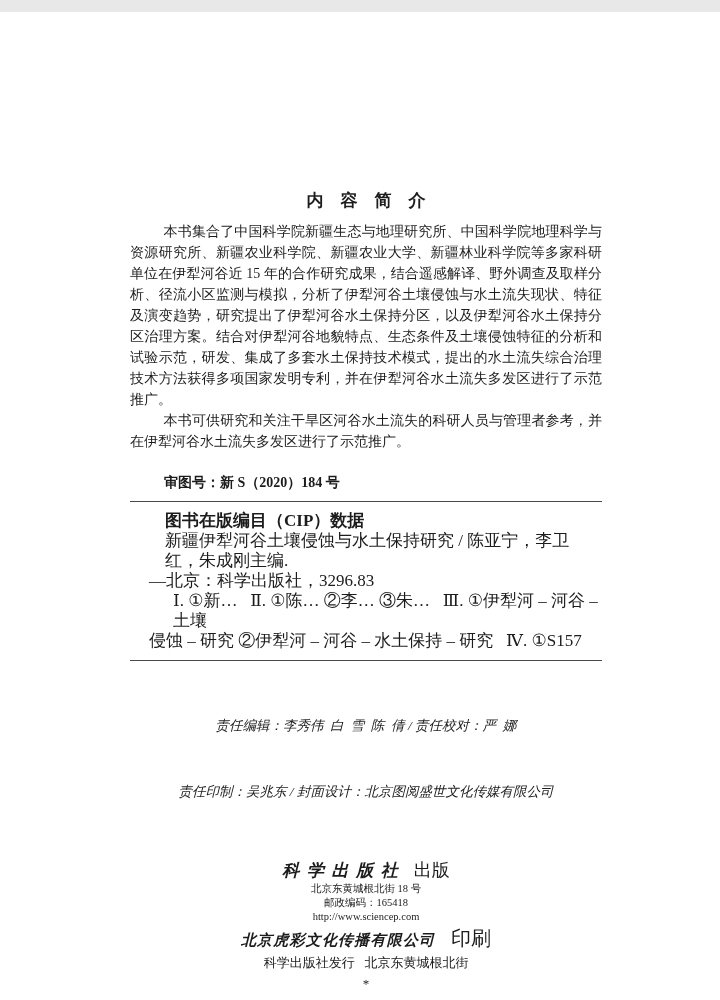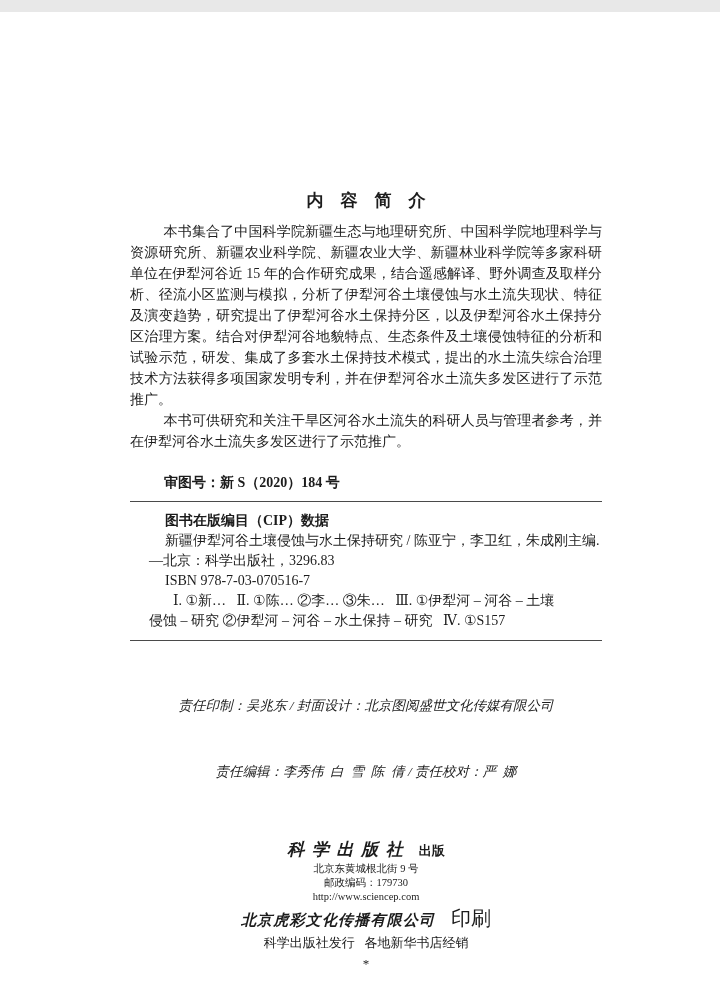--- a/index.html
+++ b/index.html
@@ -45,21 +45,21 @@
     font-weight: 700;
   }
   .rule {
     border: none;
     border-top: 1px solid #4a4a4a;
     margin: 9px 0 0 0;
   }
   .cip {
     margin-top: 9px;
     padding-left: 19px;
-    font-size: 14px;
+    font-size: 17px;
     line-height: 20px;
   }
   .cip-heading {
     font-weight: 700;
     padding-left: 16px;
   }
   .ind0 { padding-left: 0; }
   .ind1 { padding-left: 16px; }
   .ind2 { padding-left: 24px; }
   .prewrap { white-space: pre-wrap; }
@@ -76,24 +76,24 @@
     text-align: center;
   }
   .pub-name-line { font-size: 17px; line-height: 22px; }
   .pub-name {
     font-weight: 700;
     letter-spacing: 0.45em;
     font-style: italic;
     font-family: Liberation Serif, serif;
   }
   .pub-label {
-    font-size: 13px;
+    font-size: 18px;
     margin-left: 4px;
     font-style: normal;
-    font-weight: 700;
+    font-weight: 400;
   }
   .pub-small {
     font-size: 10.5px;
     line-height: 14px;
     color: #222222;
   }
   .pub-printer-line {
     margin-top: 5px;
     font-size: 15px;
     line-height: 19px;
@@ -143,45 +143,44 @@
     <p class="intro-p">本书可供研究和关注干旱区河谷水土流失的科研人员与管理者参考，并在伊犁河谷水土流失多发区进行了示范推广。</p>
 
     <div class="map-approval">审图号：新 S（2020）184 号</div>
 
     <hr class="rule">
 
     <div class="cip">
       <div class="cip-heading">图书在版编目（CIP）数据</div>
       <div class="ind1">新疆伊犁河谷土壤侵蚀与水土保持研究 / 陈亚宁，李卫红，朱成刚主编.</div>
       <div class="ind0">—北京：科学出版社，3296.83</div>
-      <div class="ind1">ISBN 978-7-03-070516-7</div>
       <div class="ind2 prewrap">Ⅰ. ①新…   Ⅱ. ①陈… ②李… ③朱…   Ⅲ. ①伊犁河 – 河谷 – 土壤</div>
       <div class="ind0 prewrap">侵蚀 – 研究 ②伊犁河 – 河谷 – 水土保持 – 研究   Ⅳ. ①S157</div>
     </div>
 
     <hr class="rule">
 
     <div class="staff">
+      <div>责任编辑：李秀伟  白  雪  陈  倩 / 责任校对：严  娜</div>
       <div>责任印制：吴兆东 / 封面设计：北京图阅盛世文化传媒有限公司</div>
-      <div>责任编辑：李秀伟  白  雪  陈  倩 / 责任校对：严  娜</div>
     </div>
 
     <div class="pub">
       <div class="pub-name-line">
         <span class="pub-name">科学出版社</span>
         <span class="pub-label">出版</span>
       </div>
-      <div class="pub-small">北京东黄城根北街 9 号</div>
-      <div class="pub-small">邮政编码：179730</div>
+      <div class="pub-small">北京东黄城根北街 18 号</div>
+      <div class="pub-small">邮政编码：165418</div>
       <div class="pub-small">http://www.sciencep.com</div>
       <div class="pub-printer-line">
         <span class="pub-printer">北京虎彩文化传播有限公司</span>
         <span class="print-label">印刷</span>
       </div>
-      <div class="pub-dist">科学出版社发行   各地新华书店经销</div>
+      <div class="pub-dist">科学出版社发行   北京东黄城根北街</div>
       <div class="star">*</div>
     </div>
 
     <div class="edition">
       <div class="edition-lines">
         
         
       </div>
       
       

